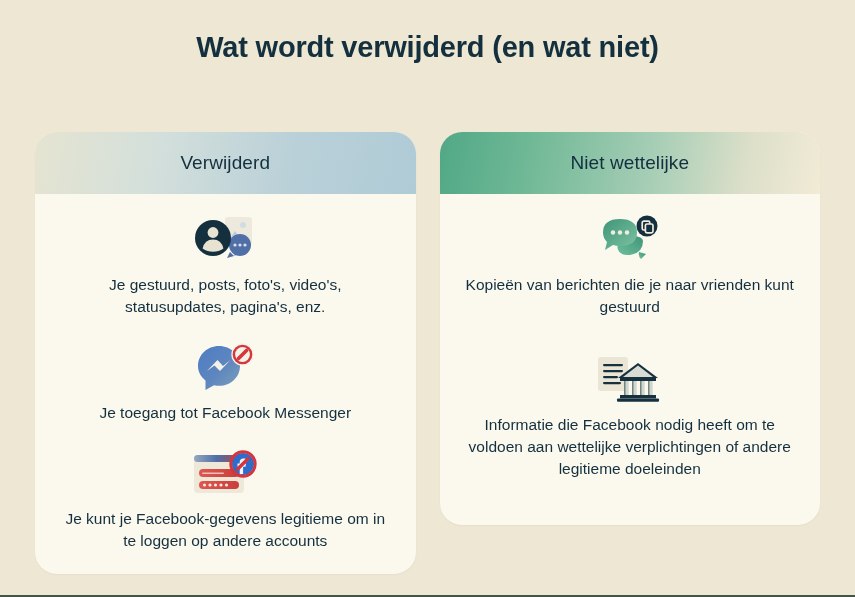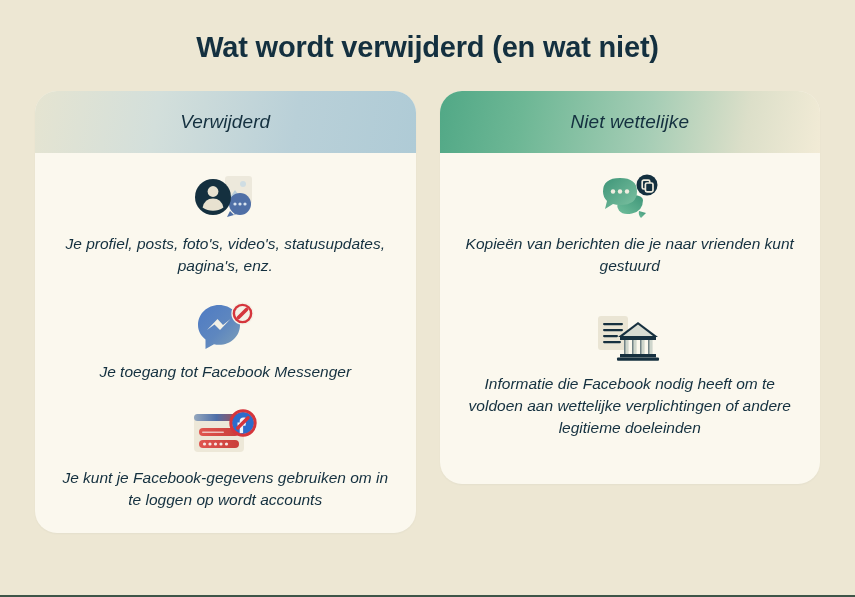--- a/index.html
+++ b/index.html
@@ -20,20 +20,21 @@
   }
 
   .infographic {
     width: 855px;
     height: 597px;
     position: relative;
     display: flex;
     flex-direction: column;
     align-items: center;
     padding-top: 30px;
+    gap: 41px;
   }
 
   
   .page-title {
     font-size: 29px;
     font-weight: 700;
     color: #14303F;
     letter-spacing: -0.2px;
     text-align: center;
     line-height: 1.2;
@@ -41,21 +42,20 @@
   }
 
   
   .cards-row {
     display: flex;
     justify-content: flex-end;
     align-items: flex-start;
     gap: 24px;
     width: 100%;
     padding: 0 35px;
-    font-style: italic;
   }
 
   .card {
     flex: 1 1 0;
     background: #FBF8EE;
     border-radius: 22px;
     overflow: hidden;
     display: flex;
     flex-direction: column;
     min-height: 393px;
@@ -158,21 +158,21 @@
               <circle cx="46" cy="31" r="11" fill="#4F6FA6"></circle>
               <path d="M36 38 l-3 6 l7-2 z" fill="#4F6FA6"></path>
               <circle cx="41" cy="31" r="1.6" fill="#D9E3EF"></circle>
               <circle cx="46" cy="31" r="1.6" fill="#D9E3EF"></circle>
               <circle cx="51" cy="31" r="1.6" fill="#D9E3EF"></circle>
               <circle cx="19" cy="24" r="18" fill="#14303F"></circle>
               <circle cx="19" cy="18.5" r="5.4" fill="#E8E2D0"></circle>
               <path d="M8.6 34.5 q2-9 10.4-9 q8.4 0 10.4 9 a18 18 0 0 1-20.8 0z" fill="#E8E2D0"></path>
             </svg>
           </div>
-          <div class="item-text">Je profiel, posts, foto's, video's, statusupdates, pagina's, enz.</div>
+          <div class="item-text">Je gestuurd, posts, foto's, video's, statusupdates, pagina's, enz.</div>
         </div>
 
         <div class="item">
           <div class="item-icon">
             <svg width="58" height="50" viewBox="0 0 58 50" xmlns="http://www.w3.org/2000/svg">
               <defs>
                 <linearGradient id="msgGrad" x1="0" y1="0" x2="1" y2="1">
                   <stop offset="0%" stop-color="#4E7BC4"></stop>
                   <stop offset="55%" stop-color="#5E87BF"></stop>
                   <stop offset="100%" stop-color="#7FA0B8"></stop>
@@ -212,21 +212,21 @@
               <circle cx="23" cy="36" r="1.6" fill="#F6E8E4"></circle>
               <circle cx="28.5" cy="36" r="1.6" fill="#F6E8E4"></circle>
               <circle cx="34" cy="36" r="1.6" fill="#F6E8E4"></circle>
               <circle cx="39.5" cy="36" r="1.6" fill="#F6E8E4"></circle>
               <circle cx="56" cy="15" r="11" fill="#2D6CCB"></circle>
               <path d="M58.4 9.4 h-2.1 c-2.1 0-3.6 1.4-3.6 3.6 v1.6 h-2.2 v3.2 h2.2 v7.2 h3.4 v-7.2 h2.4 l0.5-3.2 h-2.9 v-1.2 c0-0.8 0.3-1.2 1.2-1.2 h1.8z" fill="#F2F5FA"></path>
               <circle cx="56" cy="15" r="12.2" fill="none" stroke="#D5353C" stroke-width="3"></circle>
               <rect x="47" y="13.1" width="18" height="3.4" rx="1.7" fill="#D5353C" transform="rotate(-45 56 15)"></rect>
             </svg>
           </div>
-          <div class="item-text">Je kunt je Facebook-gegevens gebruiken om in te loggen op wordt accounts</div>
+          <div class="item-text">Je kunt je Facebook-gegevens legitieme om in te loggen op andere accounts</div>
         </div>
 
       </div>
     </div>
 
     <div class="card card-right">
       <div class="card-header kept">Niet wettelijke</div>
 
       <div class="card-body">
 

